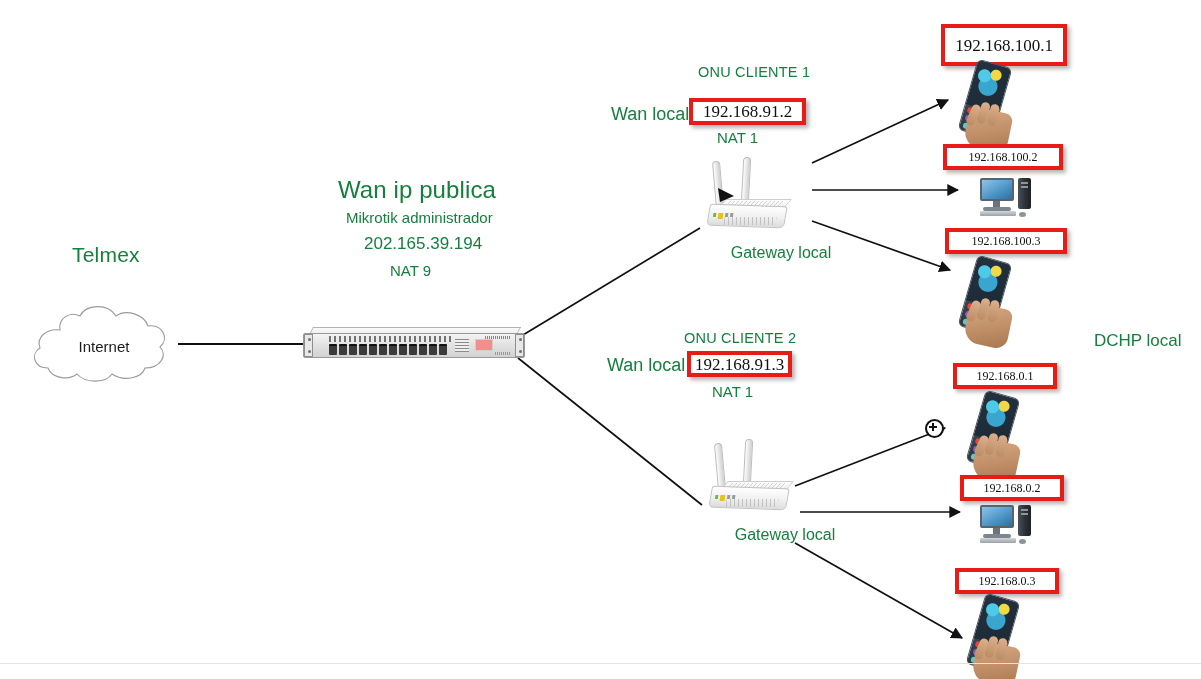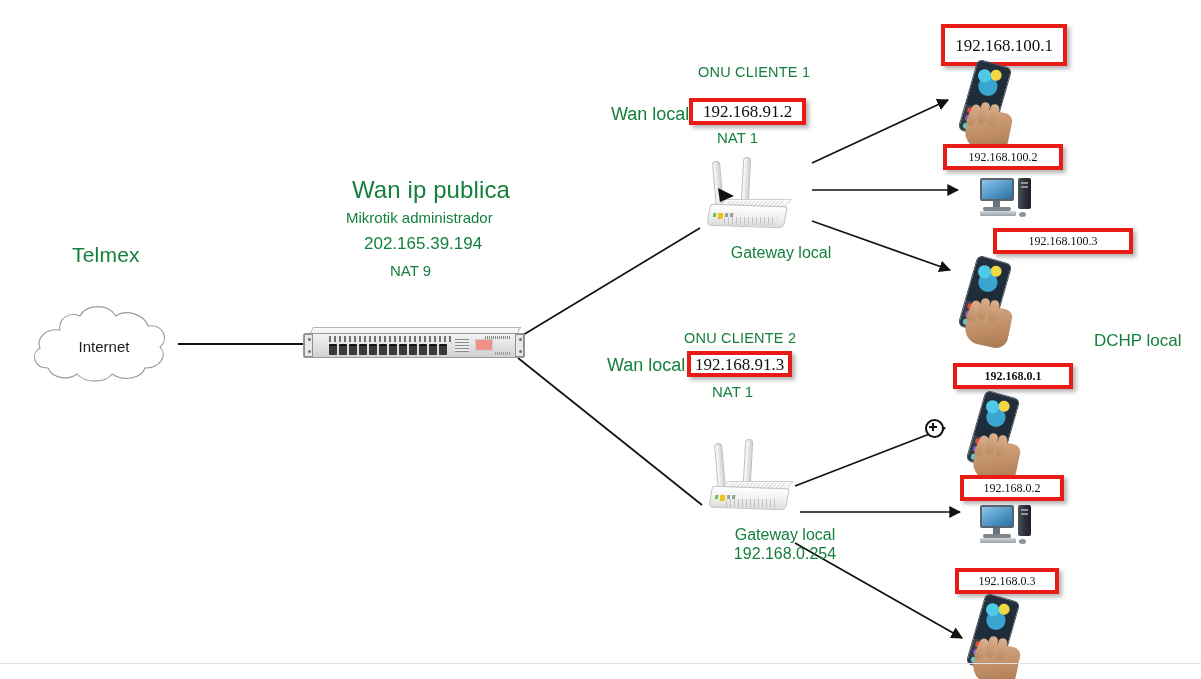--- a/index.html
+++ b/index.html
@@ -360,21 +360,21 @@
                C108 303 86 304 80 316 C70 311 58 318 60 330 Z" fill="#ffffff" stroke="#9b9b9b" stroke-width="1.1"></path>
     </g>
   </svg>
 
   <div class="lbl lbl-telmex" style="left:72px; top:243px;">Telmex</div>
 
   <div class="cloud-wrap" style="left:34px; top:300px; width:140px; height:88px;">
     <div class="cloud-text">Internet</div>
   </div>
 
-  <div class="lbl lbl-wanpub" style="left:352px; top:176px;">Wan ip publica</div>
+  <div class="lbl lbl-wanpub" style="left:338px; top:176px;">Wan ip publica</div>
   <div class="lbl lbl-sub" style="left:346px; top:209px;">Mikrotik administrador</div>
   <div class="lbl lbl-ip" style="left:364px; top:234px;">202.165.39.194</div>
   <div class="lbl lbl-nat" style="left:390px; top:262px;">NAT 9</div>
 
 
   <div class="rack" style="left:303px; top:327px;">
     <div class="top"></div>
     <div class="body"></div>
     <div class="ear l"></div>
     <div class="ear r"></div>
@@ -453,21 +453,21 @@
       <div class="stand"></div>
       <div class="base"></div>
     <div class="tower">
         <i></i>
         <i></i>
       </div>
     <div class="kb"></div>
       <div class="mouse"></div>
   </div>
 
-  <div class="ipbox small" style="left:945px; top:228px; width:140px; height:26px;margin-left:48px;">192.168.100.3</div>
+  <div class="ipbox small" style="left:945px; top:228px; width:122px; height:26px;">192.168.100.3</div>
   <div class="phone" style="left:958px; top:258px;">
     <div class="screenbody">
       <div class="wall"></div>
       <div class="dots">
         <i class="d1"></i>
           <i class="d2"></i>
           <i class="d3"></i>
           <i class="d4"></i>
         <i class="d5"></i>
           <i class="d6"></i>
@@ -496,26 +496,25 @@
     <div class="lightrow">
         <i class="g"></i>
         <i class="y"></i>
         <i></i>
         <i></i>
       </div>
   </div>
 
   <div class="lbl lbl-gw" style="left:690px; top:525px; width:190px;">
     <div>Gateway local</div>
-    <div>192.168.0.254</div>
   </div>
 
   <div class="movehandle" style="left:925px; top:419px;"></div>
 
-  <div class="ipbox small" style="left:953px; top:363px; width:120px; height:26px;font-weight:bold;">192.168.0.1</div>
+  <div class="ipbox small" style="left:953px; top:363px; width:104px; height:26px;">192.168.0.1</div>
   <div class="phone" style="left:966px; top:393px;">
     <div class="screenbody">
       <div class="wall"></div>
       <div class="dots">
         <i class="d1"></i>
           <i class="d2"></i>
           <i class="d3"></i>
           <i class="d4"></i>
         <i class="d5"></i>
           <i class="d6"></i>

